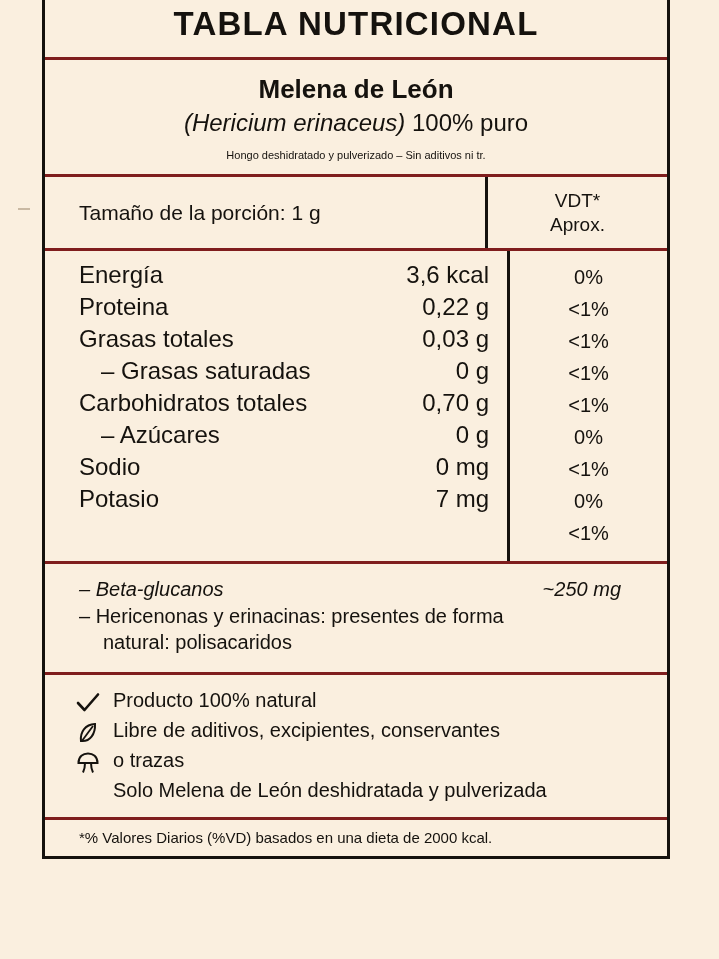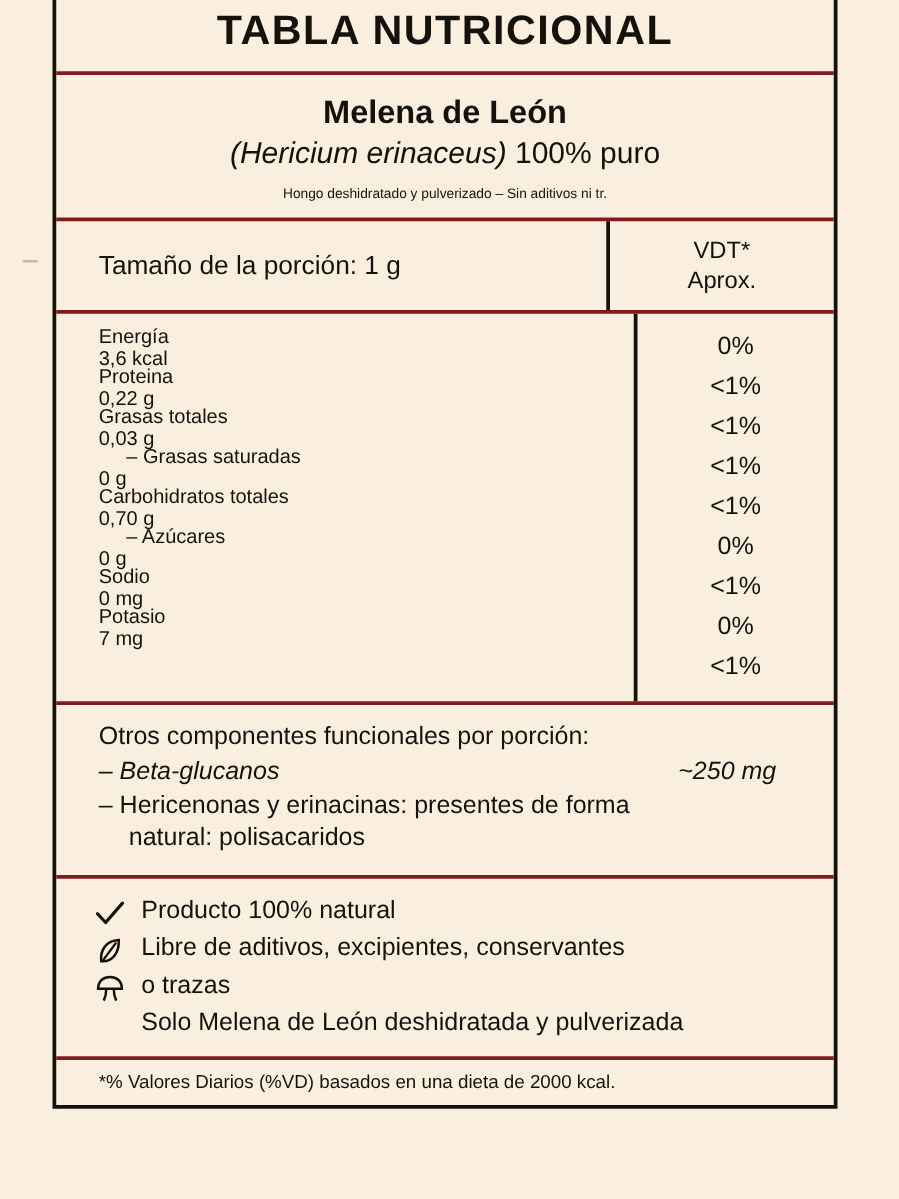--- a/index.html
+++ b/index.html
@@ -104,26 +104,25 @@
   }
   .nutri-right {
     width: 160px;
     border-left: 3px solid #15120e;
   }
   .n-row {
     display: flex;
     align-items: baseline;
     height: 32px;
     padding: 0 18px 0 34px;
-    font-size: 16px;
-    flex-direction: column;
+    font-size: 24px;
   }
   .n-row .label { flex: 1 1 auto; text-align: left; }
   .n-row .value { flex: 0 0 auto; text-align: right; }
-  .n-row.sub .label { padding-left: 22px; text-align: center; }
+  .n-row.sub .label { padding-left: 22px; }
   .nutri-left { padding: 10px 0 12px; }
   .nutri-right { padding: 10px 0 12px; }
   .v-row {
     height: 32px;
     font-size: 20px;
     text-align: center;
     line-height: 32px;
   }
 
   
@@ -250,21 +249,20 @@
         <div class="v-row">&lt;1%</div>
         <div class="v-row">&lt;1%</div>
         <div class="v-row">0%</div>
         <div class="v-row">&lt;1%</div>
         <div class="v-row">0%</div>
         <div class="v-row">&lt;1%</div>
       </div>
     </div>
 
     <div class="row-div func-block">
-      <div class="func-head">Otros componentes funcionales por porción:</div>
       <div class="func-row">
         <span class="fname">– Beta-glucanos</span>
         <span class="fval">~250 mg</span>
       </div>
       <div class="func-long">
         <span>– Hericenonas y erinacinas: presentes de forma</span>
         <span class="cont">natural: polisacaridos</span>
       </div>
     </div>
 

